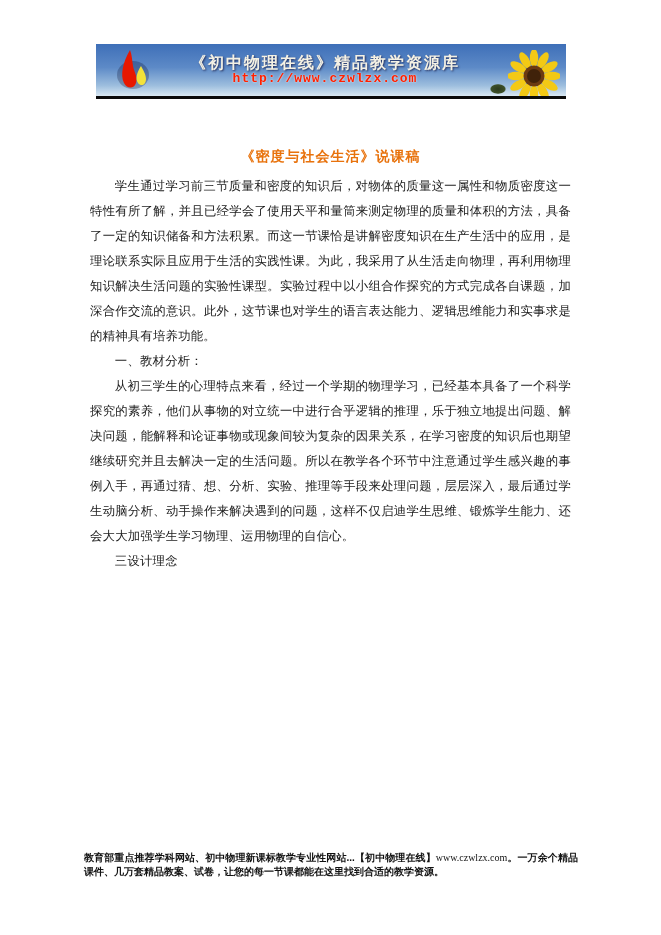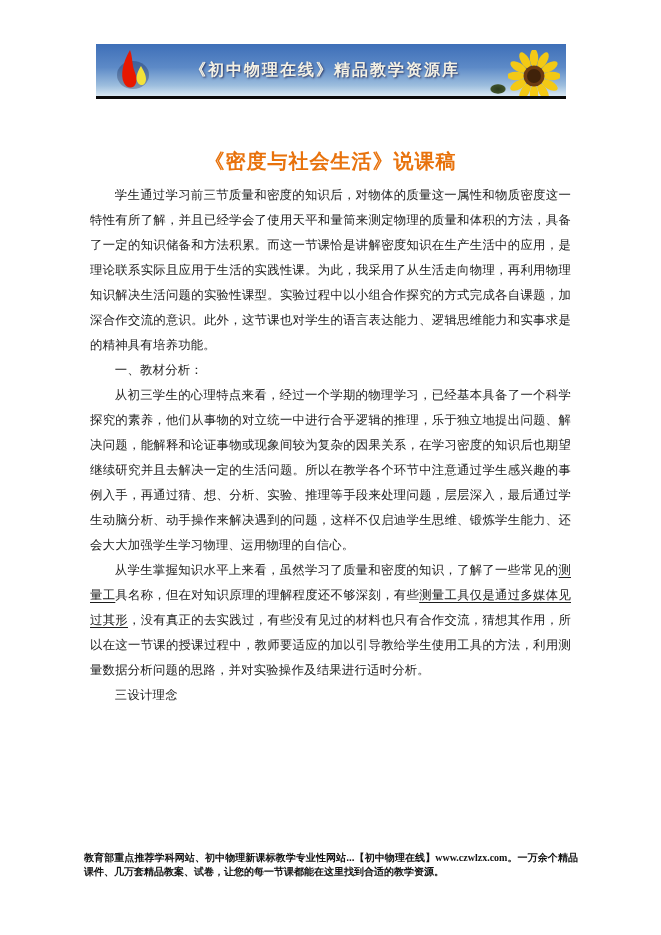--- a/index.html
+++ b/index.html
@@ -40,60 +40,61 @@
   .banner-flower{flex:0 0 74px;height:100%;position:relative;}
   .banner-flower .sunflower{position:absolute;right:6px;bottom:-6px;}
   .banner-flower .plant{position:absolute;left:-2px;bottom:2px;width:16px;height:10px;
     background:radial-gradient(ellipse at center,#2c3b1e 0%,#3c4f28 60%,transparent 75%);border-radius:50%;}
   
   .doc-title{
     margin:14px 0 8px 0;
     text-align:center;
     color:#e8720c;
     font-weight:bold;
-    font-size:20px;
+    font-size:14px;
     letter-spacing:1px;
   }
   .content-area{position:absolute;left:90px;top:134px;width:481px;}
   .doc-body p{
     margin:0;
     font-size:12.4px;
     line-height:25px;
     text-align:justify;
     text-indent:2em;
     letter-spacing:0.2px;
   }
   .doc-body .u{text-decoration:underline;text-underline-offset:3px;}
   
   .page-footer{
     position:absolute;left:84px;top:851px;width:494px;
     font-size:10px;font-weight:bold;line-height:13.5px;
     color:#111;text-align:justify;
   }
   .page-footer .footer-url{
     font-family:"Liberation Serif","DejaVu Serif",serif;
-    font-weight:bold;
+    font-weight:normal;
   }
 </style>
 </head>
 <body>
 
 <div class="page">
 
   <div class="banner-wrap">
     <div class="banner">
       <div class="banner-logo">
         <svg width="40" height="46" viewBox="0 0 40 46">
           <ellipse cx="21" cy="27" rx="16" ry="14" fill="rgba(0,0,30,0.25)"></ellipse>
           <path d="M18,2 C11,14 8,27 12,35 C15,41 22,41 24,35 C26,28 22,24 21,18 C20,12 20,7 18,2 Z" fill="#e81800"></path>
           <path d="M29,18 C25,24 23,31 26,35 C29,39 34,37 34,31 C34,26 31,22 29,18 Z" fill="#f3e23a"></path>
         </svg>
       </div>
       <div class="banner-text">
         <div class="site-title">《初中物理在线》精品教学资源库</div>
+        <div class="site-url">http://www.czwlzx.com</div>
       </div>
       <div class="banner-flower">
         <div class="plant"></div>
         <svg class="sunflower" width="52" height="52" viewBox="0 0 52 52">
           <g fill="#f3c915">
             <ellipse cx="26" cy="8" rx="4.2" ry="9"></ellipse>
             <ellipse cx="26" cy="8" rx="4.2" ry="9" transform="rotate(30 26 26)"></ellipse>
             <ellipse cx="26" cy="8" rx="4.2" ry="9" transform="rotate(60 26 26)"></ellipse>
             <ellipse cx="26" cy="8" rx="4.2" ry="9" transform="rotate(90 26 26)"></ellipse>
             <ellipse cx="26" cy="8" rx="4.2" ry="9" transform="rotate(120 26 26)"></ellipse>
@@ -111,20 +112,19 @@
       </div>
     </div>
   </div>
 
   <div class="content-area">
     <h1 class="doc-title">《密度与社会生活》说课稿</h1>
     <div class="doc-body">
         <p><span>学生通过学习前三节质量和密度的知识后，对物体的质量这一属性和物质密度这一特性有所了解，并且已经学会了使用天平和量筒来测定物理的质量和体积的方法，具备了一定的知识储备和方法积累。而这一节课恰是讲解密度知识在生产生活中的应用，是理论联系实际且应用于生活的实践性课。为此，我采用了从生活走向物理，再利用物理知识解决生活问题的实验性课型。实验过程中以小组合作探究的方式完成各自课题，加深合作交流的意识。此外，这节课也对学生的语言表达能力、逻辑思维能力和实事求是的精神具有培养功能。</span></p>
         <p><span>一、教材分析：</span></p>
         <p><span>从初三学生的心理特点来看，经过一个学期的物理学习，已经基本具备了一个科学探究的素养，他们从事物的对立统一中进行合乎逻辑的推理，乐于独立地提出问题、解决问题，能解释和论证事物或现象间较为复杂的因果关系，在学习密度的知识后也期望继续研究并且去解决一定的生活问题。所以在教学各个环节中注意通过学生感兴趣的事例入手，再通过猜、想、分析、实验、推理等手段来处理问题，层层深入，最后通过学生动脑分析、动手操作来解决遇到的问题，这样不仅启迪学生思维、锻炼学生能力、还会大大加强学生学习物理、运用物理的自信心。</span></p>
-        <p><span>从学生掌握知识水平上来看，虽然学习了质量和密度的知识，了解了一些常见的</span><span class="u">测量工</span><span>具名称，但在对知识原理的理解程度还不够深刻，有些</span><span class="u">测量工具仅是通过多媒体见过其形</span><span>，没有真正的去实践过，有些没有见过的材料也只有合作交流，猜想其作用，所以在这一节课的授课过程中，教师要适应的加以引导教给学生使用工具的方法，利用测量数据分析问题的思路，并对实验操作及结果进行适时分析。</span></p>
         <p><span>三设计理念</span></p>
       </div>
   </div>
 
   <div class="page-footer"><span>教育部重点推荐学科网站、初中物理新课标教学专业性网站...【初中物理在线】</span><span class="footer-url">www.czwlzx.com</span><span>。一万余个精品课件、几万套精品教案、试卷，让您的每一节课都能在这里找到合适的教学资源。</span></div>
 
 </div>
 
 </body></html>

